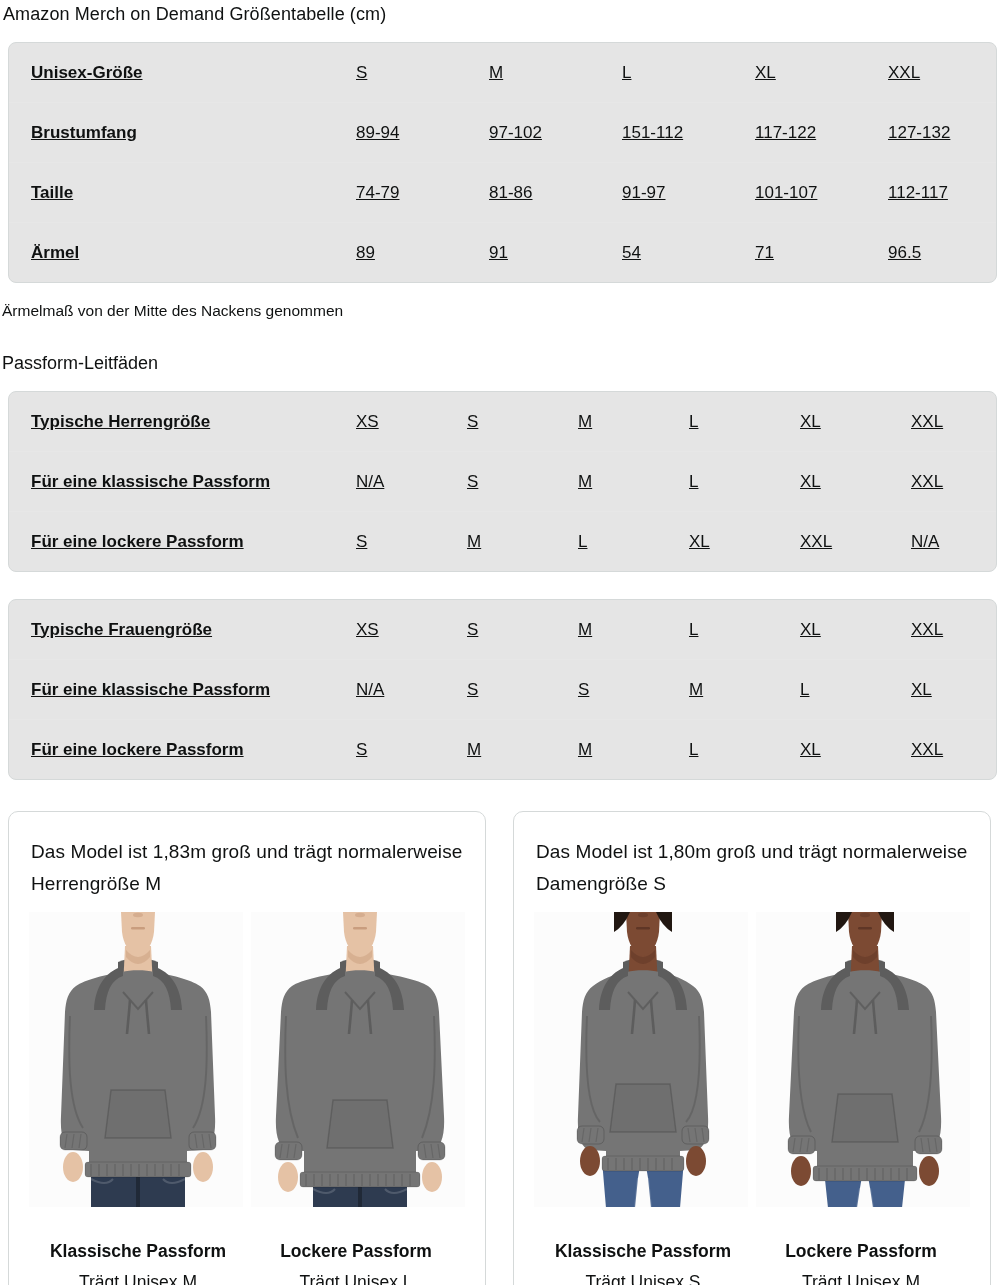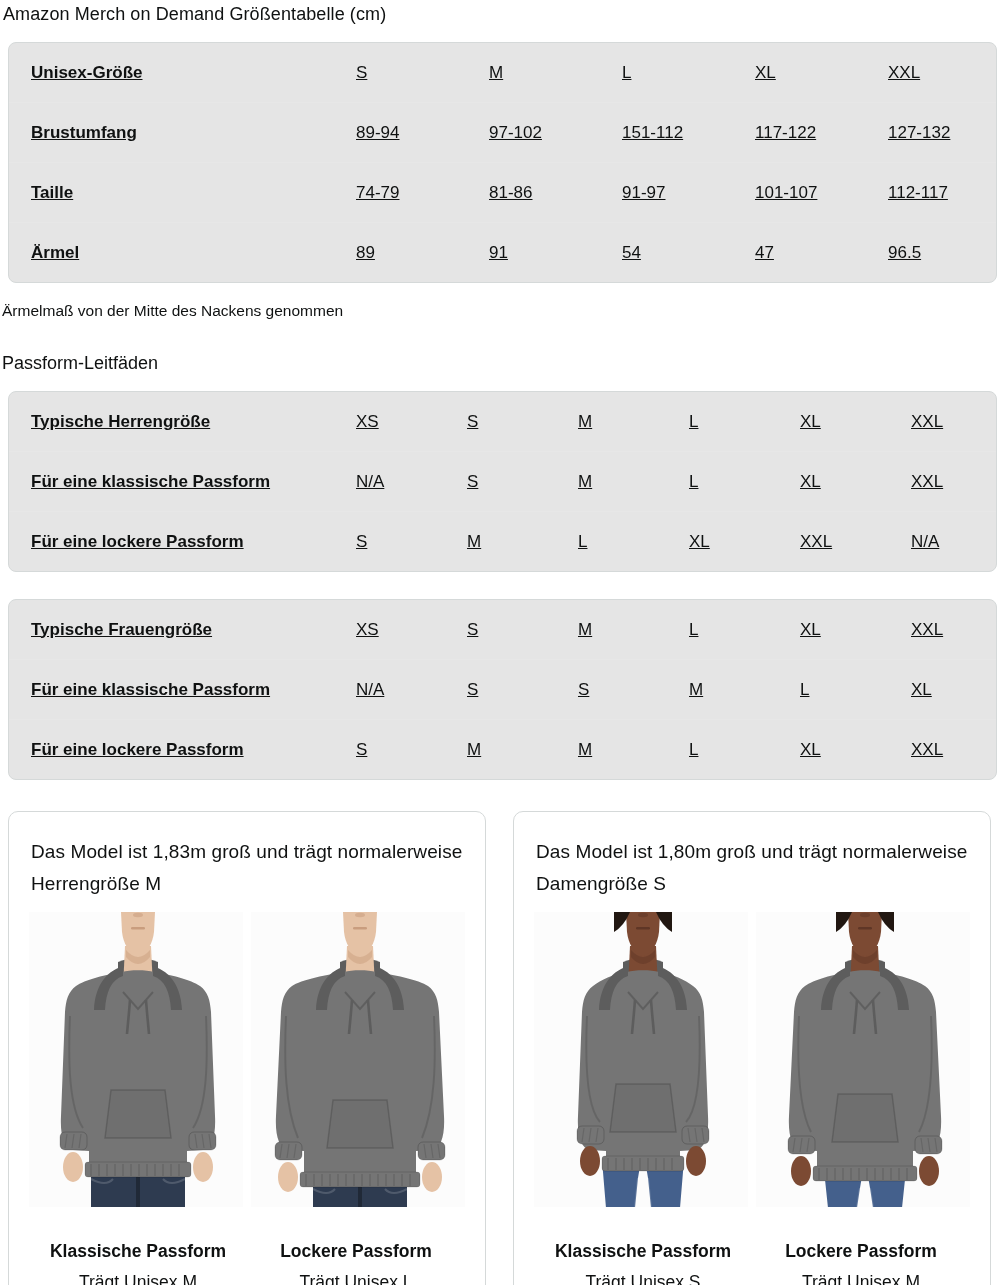--- a/index.html
+++ b/index.html
@@ -59,21 +59,21 @@
       <div class="cell val">81-86</div>
       <div class="cell val">91-97</div>
       <div class="cell val">101-107</div>
       <div class="cell val">112-117</div>
     </div>
     <div class="row">
       <div class="cell lbl">Ärmel</div>
       <div class="cell val">89</div>
       <div class="cell val">91</div>
       <div class="cell val">54</div>
-      <div class="cell val">47</div>
+      <div class="cell val">71</div>
       <div class="cell val">96.5</div>
     </div>
   </section>
 
   <p class="note">Ärmelmaß von der Mitte des Nackens genommen</p>
 
   <h2 class="subtitle">Passform-Leitfäden</h2>
 
   <section class="tbl tbl2 t6">
     <div class="row">

